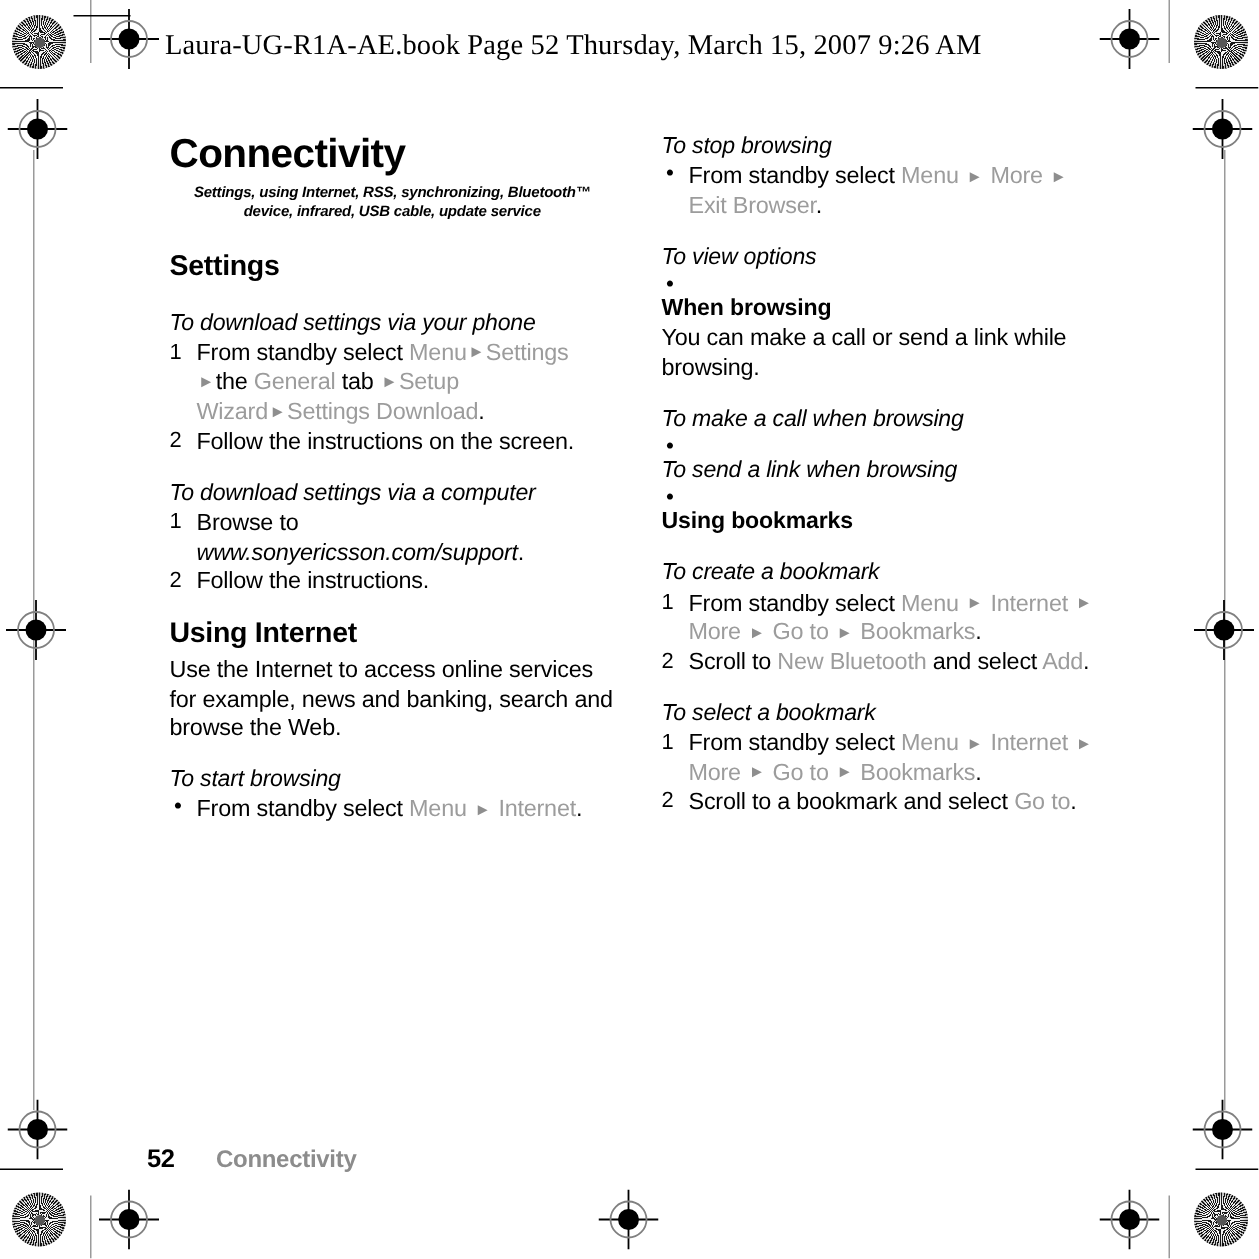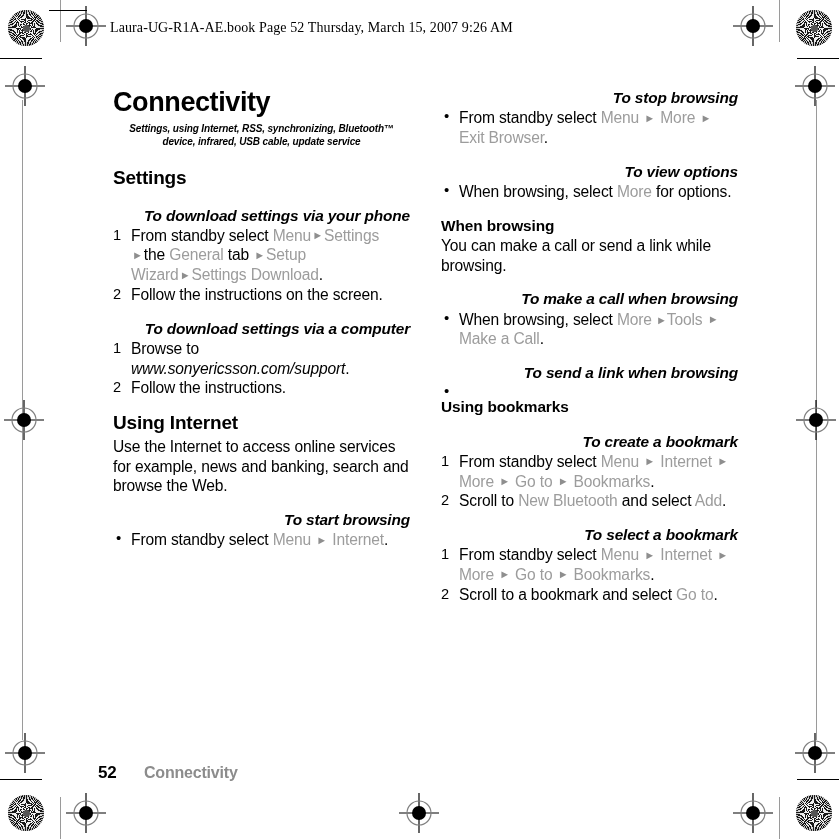--- a/index.html
+++ b/index.html
@@ -54,21 +54,21 @@
     top: 10px;
     width: 38px;
     height: 1px;
     background: #000;
   }
   .file-header {
     position: absolute;
     left: 110px;
     top: 20px;
     font-family: "Liberation Serif", serif;
-    font-size: 14px;
+    font-size: 19px;
     color: #000;
     white-space: nowrap;
     letter-spacing: 0.1px;
   }
 
   
   .page {
     position: absolute;
     left: 0; top: 0;
     width: 839px; height: 777px;
@@ -106,26 +106,25 @@
   }
   h3.subsec {
     font-size: 15.4px;
     font-weight: bold;
     margin: 0 0 1px 0;
     letter-spacing: -0.1px;
     line-height: 1.25;
   }
   h3.proc {
     font-size: 15.4px;
-    font-weight: bold;
+    font-weight: normal;
     font-style: italic;
     margin: 0 0 1px 0;
     letter-spacing: -0.15px;
     line-height: 1.25;
-    text-align: right;
   }
   p.body {
     font-size: 15.6px;
     margin: 0;
     line-height: 1.265;
     letter-spacing: -0.15px;
   }
   .gap { height: 14px; }
 
   
@@ -389,36 +388,34 @@
         <span><span>From standby select </span><span class="m">Menu</span> <span class="arr">►</span> <span class="m">More</span> <span class="arr">►</span> <span class="m">Exit Browser</span><span>.</span></span>
       </li>
     </ul>
 
     <div class="gap"></div>
 
     <h3 class="proc">To view options</h3>
     <ul class="steps">
       <li>
         <span class="bullet">•</span>
-        <span><span>When browsing, select </span><span class="m">More</span><span> for options.</span></span>
       </li>
     </ul>
 
     <div class="gap"></div>
 
     <h3 class="subsec">When browsing</h3>
     <p class="body">You can make a call or send a link while browsing.</p>
 
     <div class="gap"></div>
 
     <h3 class="proc">To make a call when browsing</h3>
     <ul class="steps">
       <li>
         <span class="bullet">•</span>
-        <span><span>When browsing, select </span><span class="m">More</span> <span class="arr-tight">►</span><span class="m">Tools</span> <span class="arr">►</span> <span class="m">Make a Call</span><span>.</span></span>
       </li>
     </ul>
 
     <div class="gap"></div>
 
     <h3 class="proc">To send a link when browsing</h3>
     <ul class="steps">
       <li>
         <span class="bullet">•</span>
       </li>

